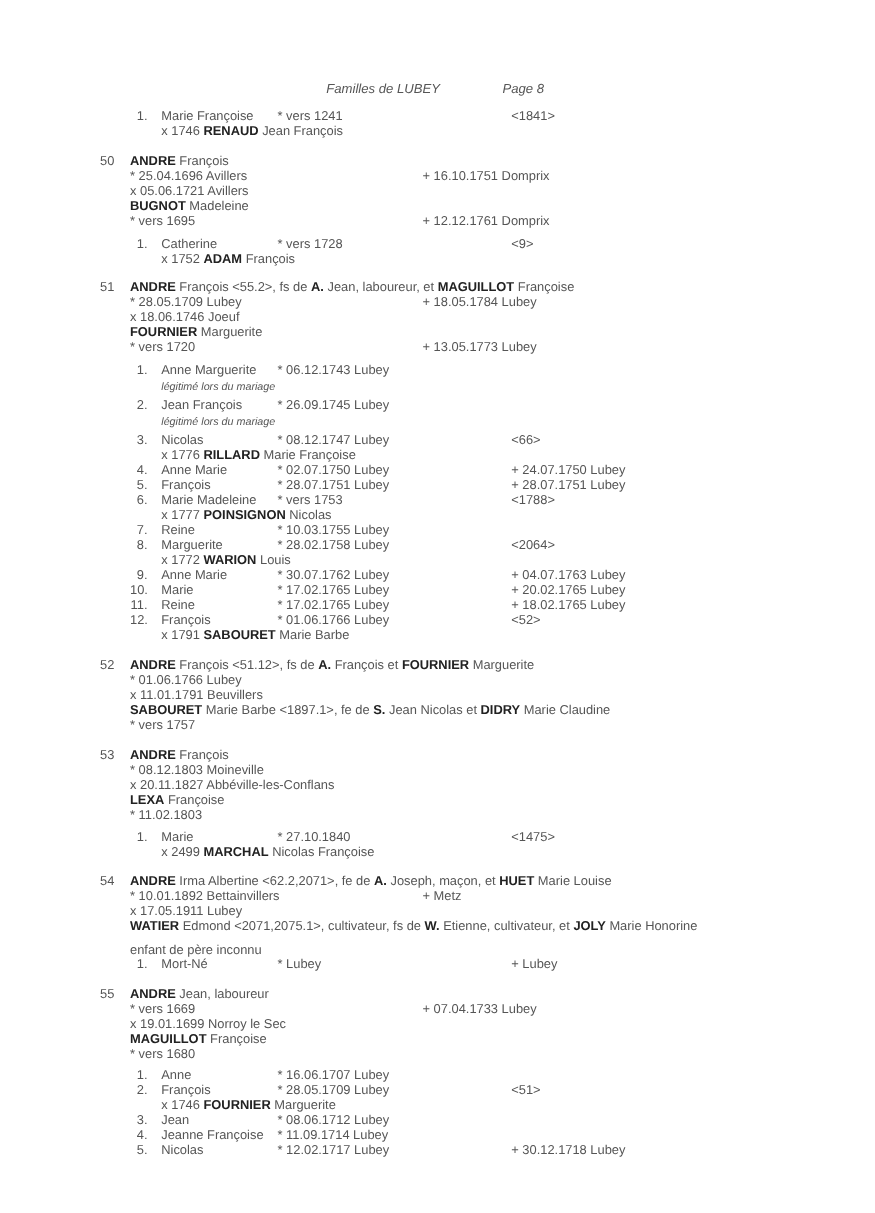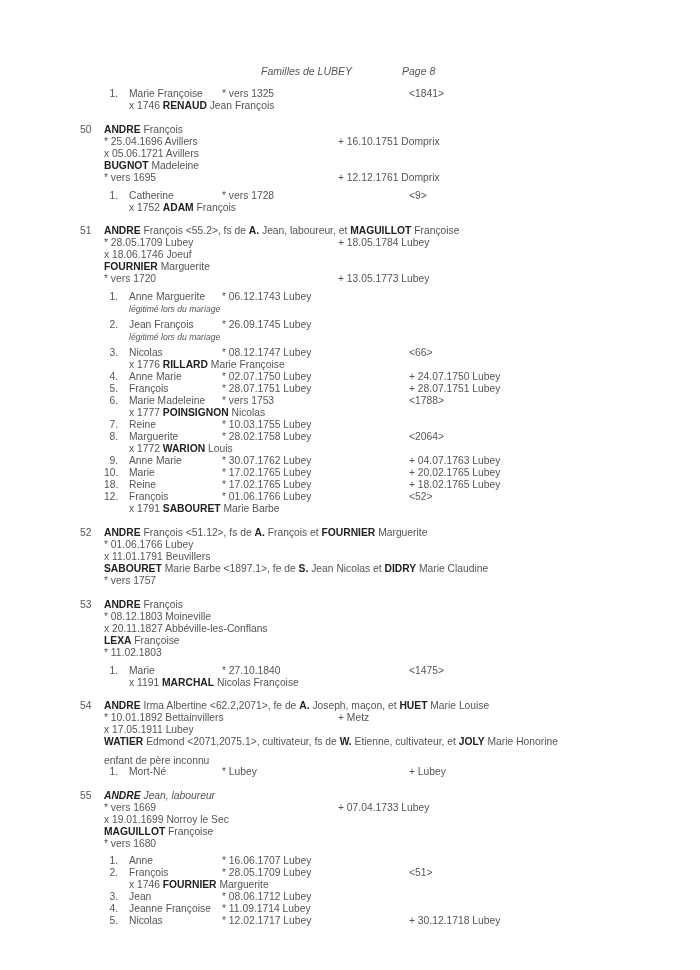--- a/index.html
+++ b/index.html
@@ -17,21 +17,21 @@
 <body>
 
 <div class="page">
 
   <div class="hdr" style="left:261px;">Familles de LUBEY</div>
   <div class="hdr" style="left:402px;">Page  8</div>
 
   <div>
     <div class="num" style="left:104px; top:65px;">1.</div>
     <div class="line" style="left:129px; top:65px;">Marie Françoise</div>
-    <div class="line" style="left:222px; top:65px;">* vers 1325</div>
+    <div class="line" style="left:222px; top:65px;">* vers 1241</div>
     <div class="line" style="left:409px; top:65px;">&lt;1841&gt;</div>
     <div class="line" style="left:129px; top:77px;"><span>x 1746 </span><span class="b">RENAUD</span><span> Jean François</span></div>
   </div>
 
   <div>
     <div class="fnum" style="top:101px;">50</div>
     <div class="line" style="left:104px; top:101px;"><span class="b">ANDRE</span><span> François</span></div>
     <div class="line" style="left:104px; top:113px;">* 25.04.1696 Avillers</div>
     <div class="line" style="left:338px; top:113px;">+ 16.10.1751 Domprix</div>
     <div class="line" style="left:104px; top:125px;">x  05.06.1721 Avillers</div>
@@ -101,21 +101,21 @@
     <div class="num" style="left:104px; top:432px;">9.</div>
     <div class="line" style="left:129px; top:432px;">Anne Marie</div>
     <div class="line" style="left:222px; top:432px;">* 30.07.1762 Lubey</div>
     <div class="line" style="left:409px; top:432px;">+ 04.07.1763 Lubey</div>
 
     <div class="num" style="left:104px; top:444px;">10.</div>
     <div class="line" style="left:129px; top:444px;">Marie</div>
     <div class="line" style="left:222px; top:444px;">* 17.02.1765 Lubey</div>
     <div class="line" style="left:409px; top:444px;">+ 20.02.1765 Lubey</div>
 
-    <div class="num" style="left:104px; top:456px;">18.</div>
+    <div class="num" style="left:104px; top:456px;">11.</div>
     <div class="line" style="left:129px; top:456px;">Reine</div>
     <div class="line" style="left:222px; top:456px;">* 17.02.1765 Lubey</div>
     <div class="line" style="left:409px; top:456px;">+ 18.02.1765 Lubey</div>
 
     <div class="num" style="left:104px; top:468px;">12.</div>
     <div class="line" style="left:129px; top:468px;">François</div>
     <div class="line" style="left:222px; top:468px;">* 01.06.1766 Lubey</div>
     <div class="line" style="left:409px; top:468px;">&lt;52&gt;</div>
     <div class="line" style="left:129px; top:480px;"><span>x 1791 </span><span class="b">SABOURET</span><span> Marie Barbe</span></div>
   </div>
@@ -134,41 +134,41 @@
     <div class="line" style="left:104px; top:576px;"><span class="b">ANDRE</span><span> François</span></div>
     <div class="line" style="left:104px; top:588px;">* 08.12.1803 Moineville</div>
     <div class="line" style="left:104px; top:600px;"> x  20.11.1827 Abbéville-les-Conflans</div>
     <div class="line" style="left:104px; top:612px;"><span class="b">LEXA</span><span> Françoise</span></div>
     <div class="line" style="left:104px; top:624px;">* 11.02.1803</div>
 
     <div class="num" style="left:104px; top:642px;">1.</div>
     <div class="line" style="left:129px; top:642px;">Marie</div>
     <div class="line" style="left:222px; top:642px;">* 27.10.1840</div>
     <div class="line" style="left:409px; top:642px;">&lt;1475&gt;</div>
-    <div class="line" style="left:129px; top:654px;"><span>x 1191 </span><span class="b">MARCHAL</span><span> Nicolas Françoise</span></div>
+    <div class="line" style="left:129px; top:654px;"><span>x 2499 </span><span class="b">MARCHAL</span><span> Nicolas Françoise</span></div>
   </div>
 
   <div>
     <div class="fnum" style="top:677px;">54</div>
     <div class="line" style="left:104px; top:677px;"><span class="b">ANDRE</span><span> Irma Albertine &lt;62.2,2071&gt;, fe de </span><span class="b">A.</span><span> Joseph, maçon, et </span><span class="b">HUET</span><span> Marie Louise</span></div>
     <div class="line" style="left:104px; top:689px;">* 10.01.1892 Bettainvillers</div>
     <div class="line" style="left:338px; top:689px;">+ Metz</div>
     <div class="line" style="left:104px; top:701px;">x  17.05.1911 Lubey</div>
     <div class="line" style="left:104px; top:713px;"><span class="b">WATIER</span><span> Edmond &lt;2071,2075.1&gt;, cultivateur, fs de </span><span class="b">W.</span><span> Etienne, cultivateur, et </span><span class="b">JOLY</span><span> Marie Honorine</span></div>
     <div class="line" style="left:104px; top:732px;">enfant de père inconnu</div>
 
     <div class="num" style="left:104px; top:743px;">1.</div>
     <div class="line" style="left:129px; top:743px;">Mort-Né</div>
     <div class="line" style="left:222px; top:743px;">* Lubey</div>
     <div class="line" style="left:409px; top:743px;">+ Lubey</div>
   </div>
 
   <div>
     <div class="fnum" style="top:767px;">55</div>
-    <div class="line" style="left:104px; top:767px;font-style:italic;"><span class="b">ANDRE</span><span> Jean, laboureur</span></div>
+    <div class="line" style="left:104px; top:767px;"><span class="b">ANDRE</span><span> Jean, laboureur</span></div>
     <div class="line" style="left:104px; top:779px;">* vers 1669</div>
     <div class="line" style="left:338px; top:779px;">+ 07.04.1733 Lubey</div>
     <div class="line" style="left:104px; top:791px;">x  19.01.1699 Norroy le Sec</div>
     <div class="line" style="left:104px; top:803px;"><span class="b">MAGUILLOT</span><span> Françoise</span></div>
     <div class="line" style="left:104px; top:815px;">* vers 1680</div>
 
     <div class="num" style="left:104px; top:832px;">1.</div>
     <div class="line" style="left:129px; top:832px;">Anne</div>
     <div class="line" style="left:222px; top:832px;">* 16.06.1707 Lubey</div>
 

